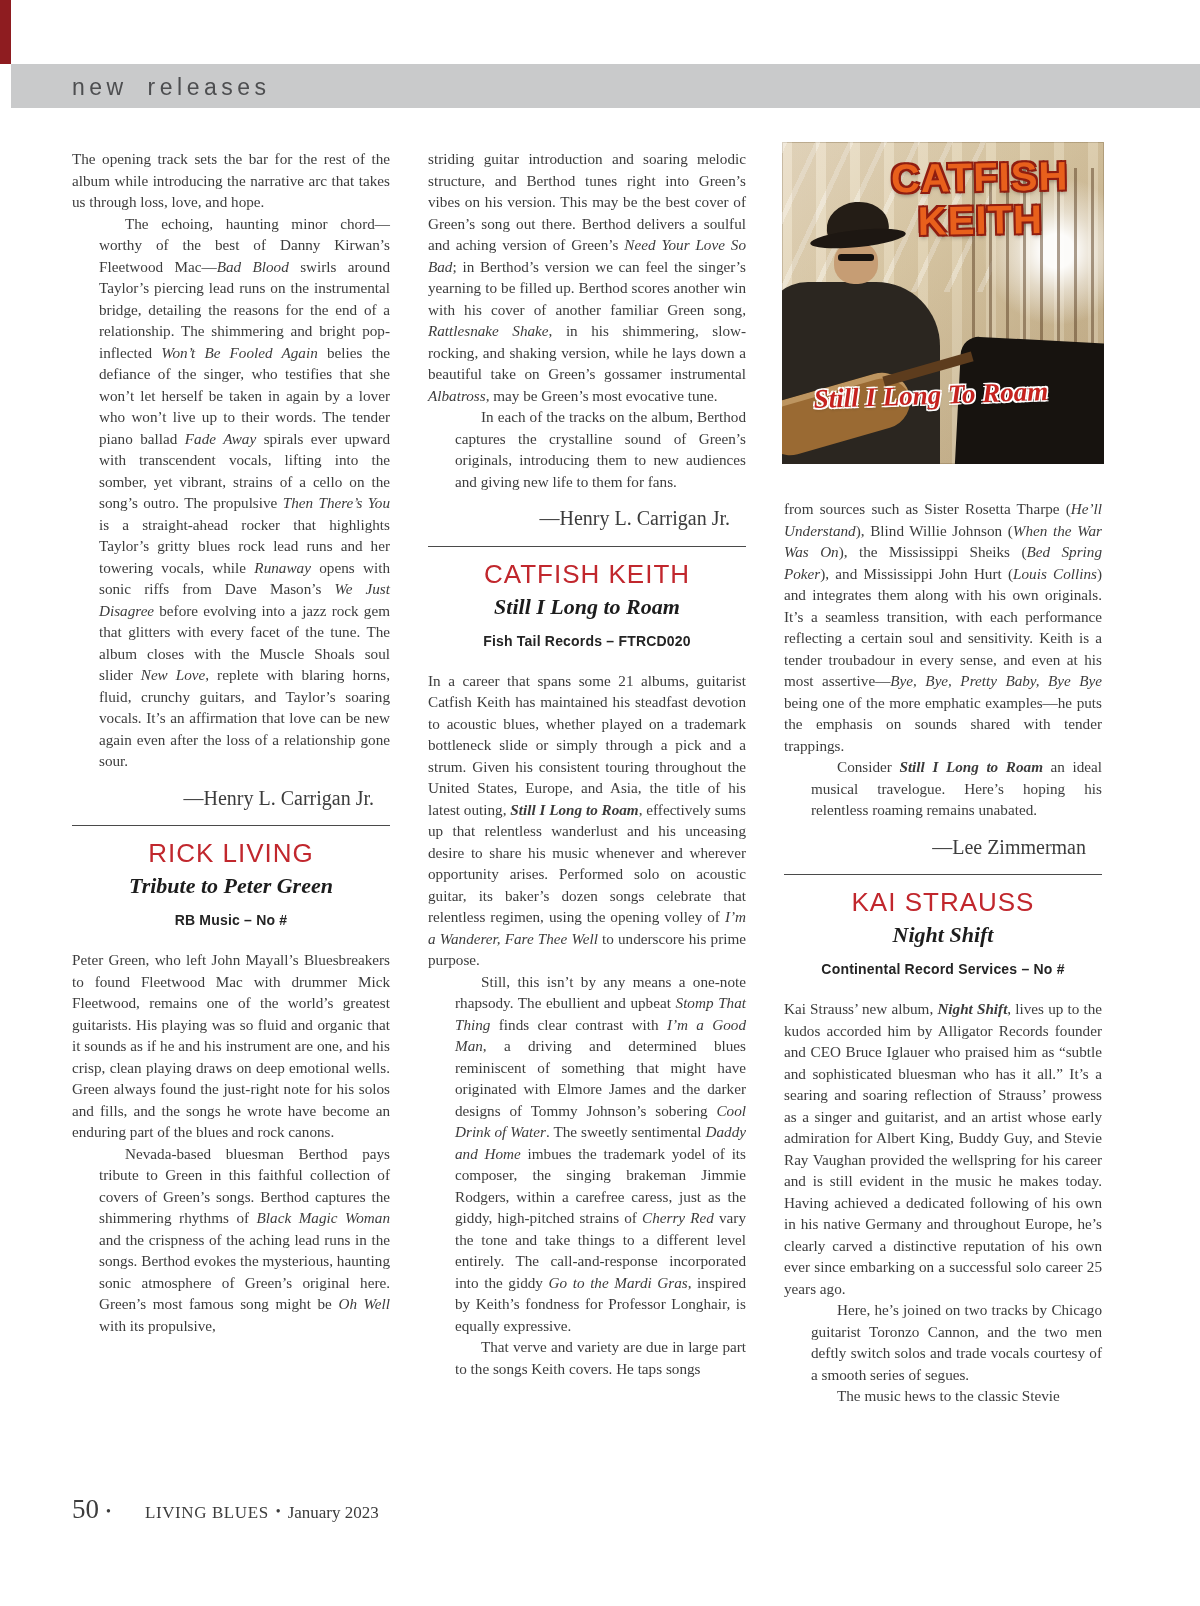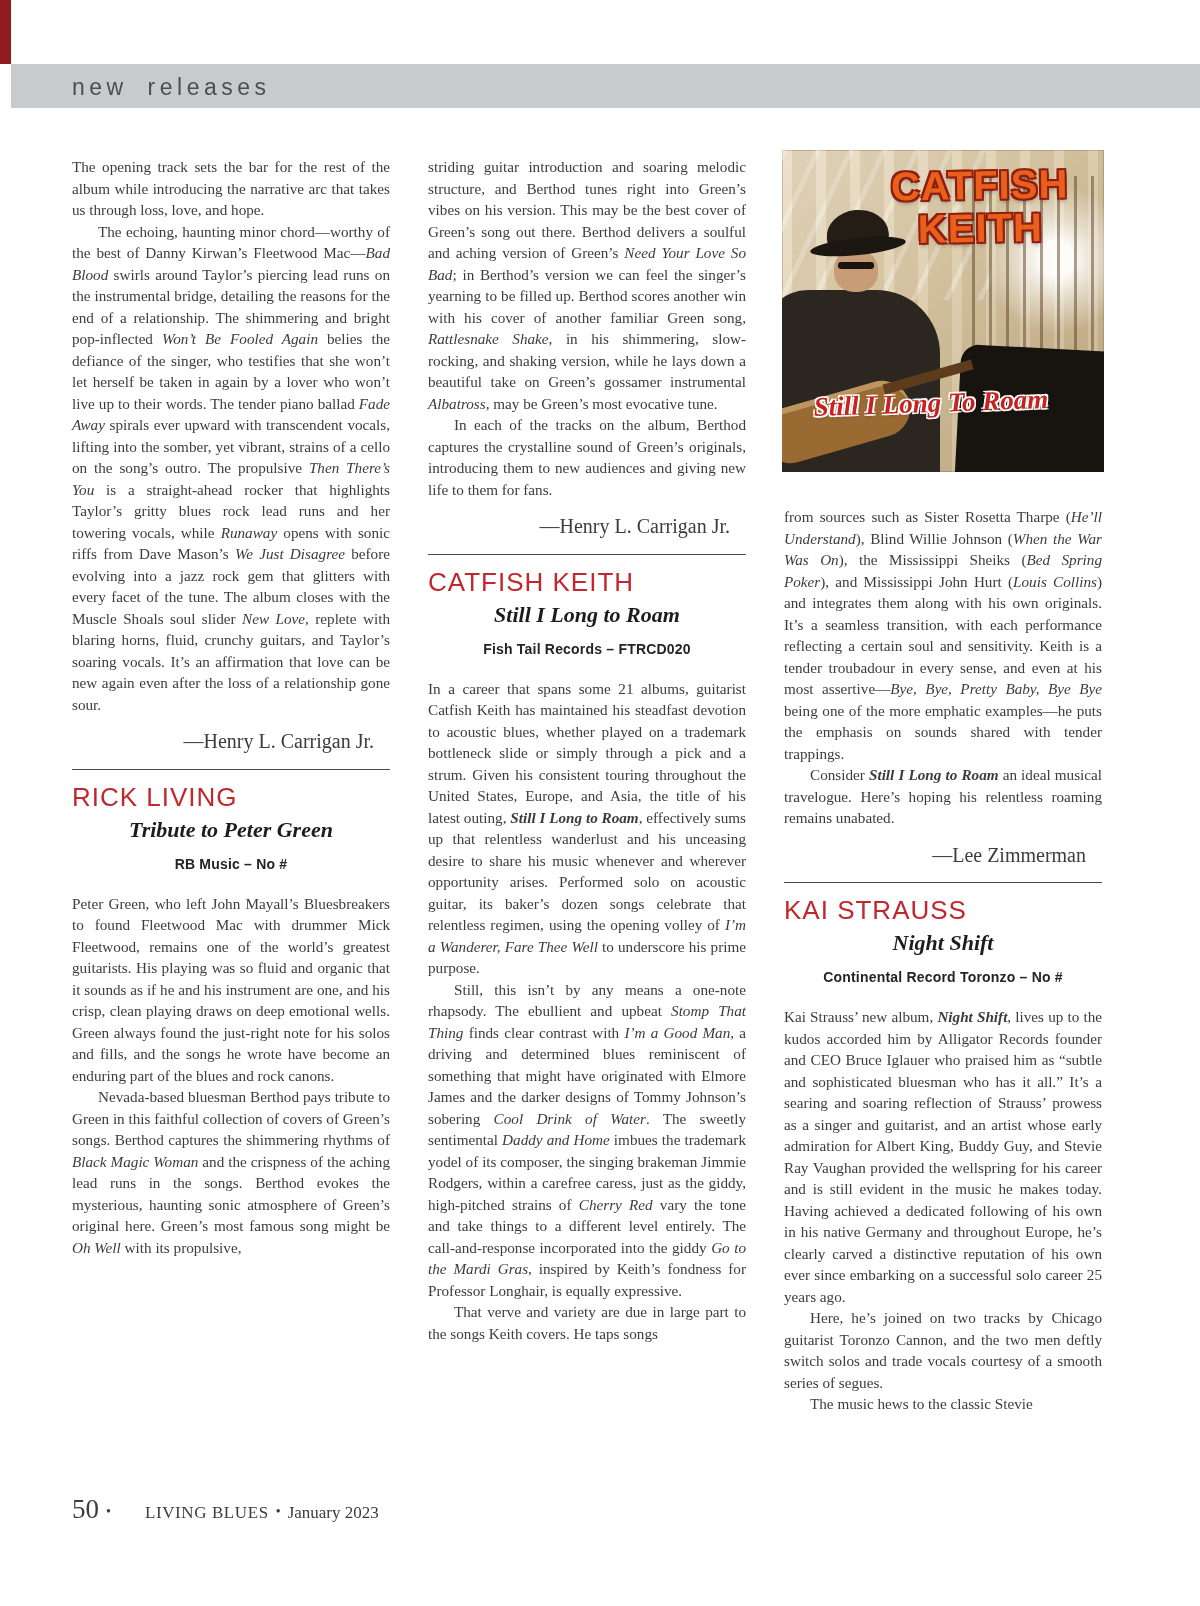--- a/index.html
+++ b/index.html
@@ -9,30 +9,30 @@
   }
   
   .red-bar{position:absolute;left:0;top:0;width:11px;height:64px;background:#8e1c20;}
   .band{position:absolute;left:11px;top:64px;width:1189px;height:44px;background:#c9cacb;}
   .band-label{
     position:absolute;left:61px;top:0;height:44px;line-height:46px;
     font-family:"Liberation Sans", sans-serif;font-size:23px;color:#4d4e50;
     letter-spacing:4.5px;word-spacing:9px;
   }
   
-  .col{position:absolute;top:156px;width:318px;}
+  .col{position:absolute;top:148px;width:318px;}
   #col1{left:72px;} #col2{left:428px;} #col3{left:784px;}
   .bp{margin:0;font-size:15.2px;line-height:21.5px;text-align:justify;}
-  .ind{text-indent:26px;}
+  .ind{text-indent:26px;margin-left:27px;}
   .st-i{font-style:italic;}
   .st-bi{font-weight:700;font-style:italic;}
   .byline{margin:16px;font-size:20px;line-height:21.5px;text-align:right;}
   .rule{border:none;border-top:1px solid #4a4a4a;margin:15px 0 12px 0;height:0;}
   .artist{
-    margin:12px 0 4px 0;text-align:left;font-family:"Liberation Sans", sans-serif;
+    margin:12px 0 4px 0;text-align:center;font-family:"Liberation Sans", sans-serif;
     font-weight:400;font-size:26px;line-height:30px;color:#c1272d;letter-spacing:1px;
   }
   .album{
     margin:0 0 11px 0;text-align:center;font-family:"Liberation Serif", serif;
     font-weight:700;font-style:italic;font-size:22px;line-height:28px;color:#1c1c1c;
   }
   .rlabel{
     margin:0 0 20px 0;text-align:center;font-family:"Liberation Sans", sans-serif;
     font-weight:700;font-size:14px;line-height:18px;color:#242424;letter-spacing:.2px;
   }
@@ -136,21 +136,21 @@
       <div>KEITH</div>
     </div>
     <div class="cv-title">Still I Long To Roam</div>
   </div>
   <p class="bp">from sources such as Sister Rosetta Tharpe (<span class="st-i">He’ll Understand</span>), Blind Willie Johnson (<span class="st-i">When the War Was On</span>), the Mississippi Sheiks (<span class="st-i">Bed Spring Poker</span>), and Mississippi John Hurt (<span class="st-i">Louis Collins</span>) and integrates them along with his own originals. It’s a seamless transition, with each performance reflecting a certain soul and sensitivity. Keith is a tender troubadour in every sense, and even at his most assertive—<span class="st-i">Bye, Bye, Pretty Baby, Bye Bye</span> being one of the more emphatic examples—he puts the emphasis on sounds shared with tender trappings.</p>
   <p class="bp ind">Consider <span class="st-bi">Still I Long to Roam</span> an ideal musical travelogue. Here’s hoping his relentless roaming remains unabated.</p>
   <p class="byline">—Lee Zimmerman</p>
   <hr class="rule">
   <h2 class="artist">KAI STRAUSS</h2>
   <h3 class="album">Night Shift</h3>
-  <div class="rlabel">Continental Record Toronzo – No #</div>
+  <div class="rlabel">Continental Record Services – No #</div>
   <p class="bp">Kai Strauss’ new album, <span class="st-bi">Night Shift</span>, lives up to the kudos accorded him by Alligator Records founder and CEO Bruce Iglauer who praised him as “subtle and sophisticated bluesman who has it all.” It’s a searing and soaring reflection of Strauss’ prowess as a singer and guitarist, and an artist whose early admiration for Albert King, Buddy Guy, and Stevie Ray Vaughan provided the wellspring for his career and is still evident in the music he makes today. Having achieved a dedicated following of his own in his native Germany and throughout Europe, he’s clearly carved a distinctive reputation of his own ever since embarking on a successful solo career 25 years ago.</p>
   <p class="bp ind">Here, he’s joined on two tracks by Chicago guitarist Toronzo Cannon, and the two men deftly switch solos and trade vocals courtesy of a smooth series of segues.</p>
   <p class="bp ind">The music hews to the classic Stevie</p>
 </section>
 
 <div class="footer">
   <span class="page-num">50</span><span class="foot-sep">•</span><span class="foot-mag">LIVING BLUES</span><span class="foot-sep">•</span><span class="foot-issue">January 2023</span>
 </div>
 
 </body></html>

